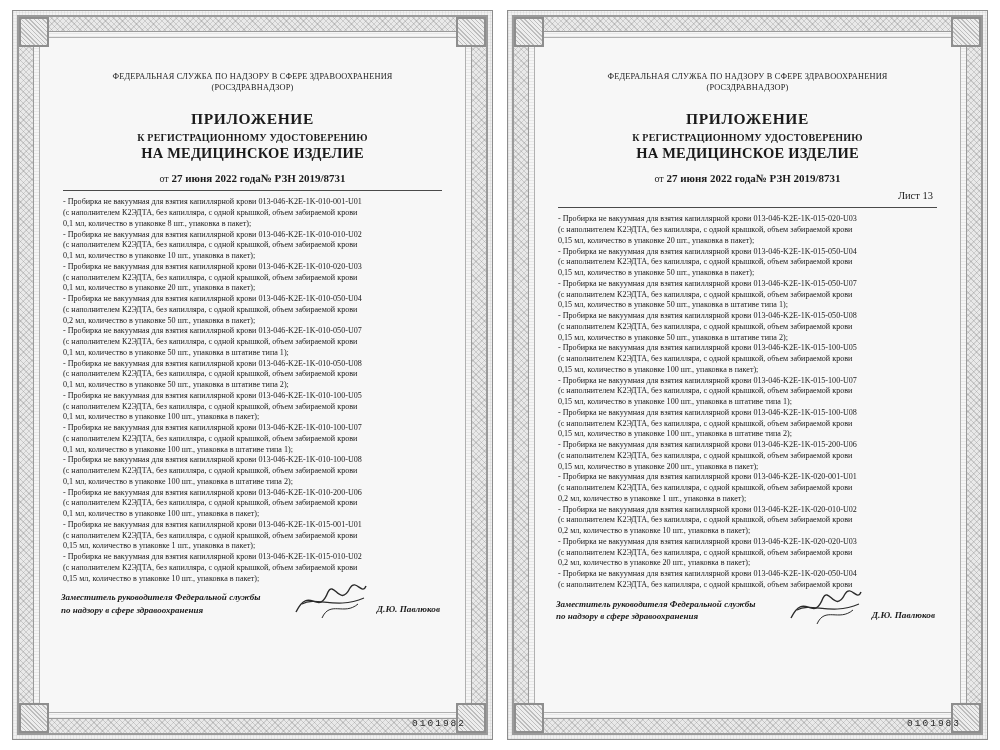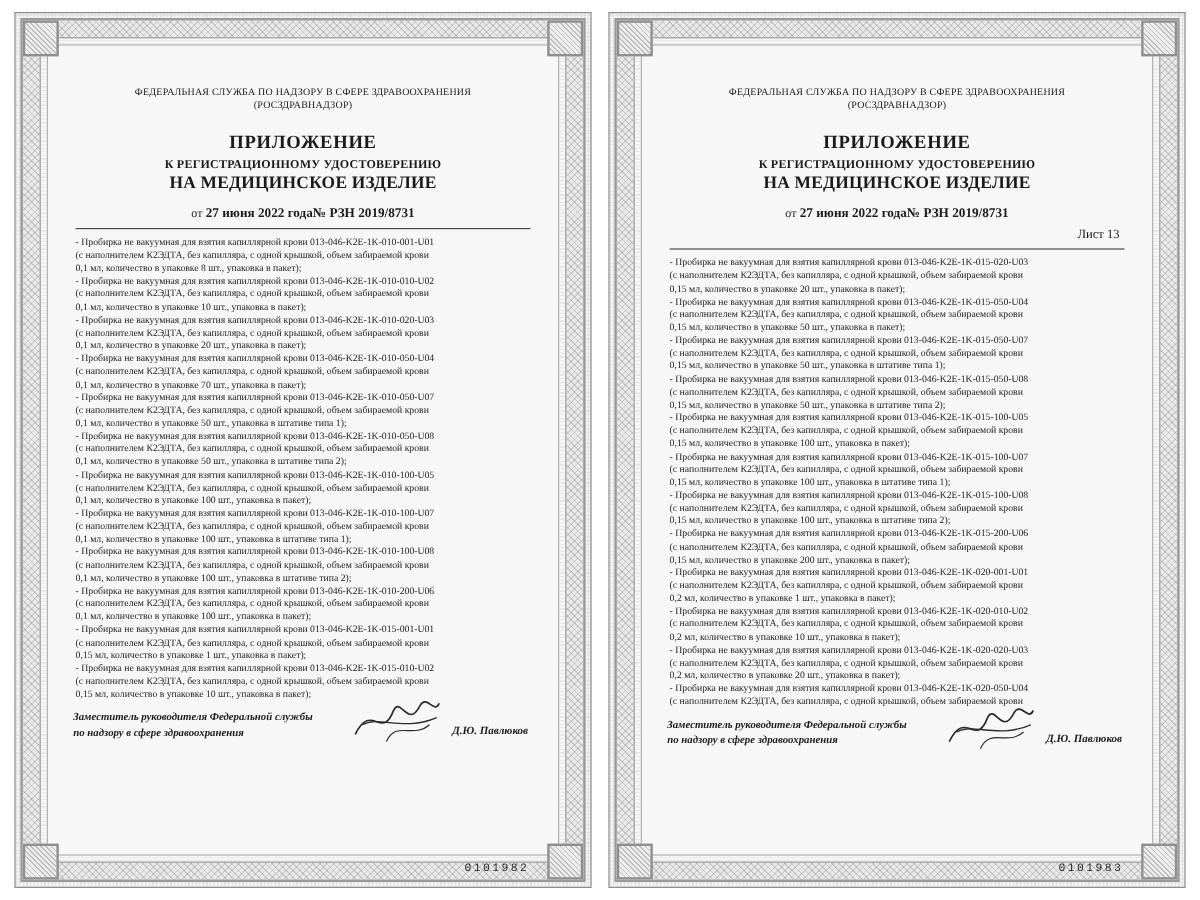--- a/index.html
+++ b/index.html
@@ -115,21 +115,21 @@
     font-weight:bold;font-size:9.2px;
   }
   .scribble{
     position:absolute;
     right:74px;bottom:-4px;
     width:78px;height:42px;
     pointer-events:none;
   }
   .serial{
     position:absolute;
-    right:51px;bottom:10px;
+    right:26px;bottom:10px;
     font-family:"Liberation Mono", monospace;
     font-size:9.5px;
     letter-spacing:2px;
     color:#2a2a2a;
   }
   .corner{
     position:absolute;width:26px;height:26px;
     border:2px solid #8e8e8e;
     background:
       repeating-linear-gradient(45deg, rgba(80,80,80,.3) 0 1px, rgba(255,255,255,0) 1px 3px),
@@ -204,21 +204,21 @@
           <div class="item">
             <span class="l">0,1 мл, количество в упаковке 20 шт., упаковка в пакет);</span>
           </div>
           <div class="item">
             <span class="l">- Пробирка не вакуумная для взятия капиллярной крови 013-046-K2E-1K-010-050-U04</span>
           </div>
           <div class="item">
             <span class="l">(с наполнителем К2ЭДТА, без капилляра, с одной крышкой, объем забираемой крови</span>
           </div>
           <div class="item">
-            <span class="l">0,1 мл, количество в упаковке 70 шт., упаковка в пакет);</span>
+            <span class="l">0,2 мл, количество в упаковке 50 шт., упаковка в пакет);</span>
           </div>
           <div class="item">
             <span class="l">- Пробирка не вакуумная для взятия капиллярной крови 013-046-K2E-1K-010-050-U07</span>
           </div>
           <div class="item">
             <span class="l">(с наполнителем К2ЭДТА, без капилляра, с одной крышкой, объем забираемой крови</span>
           </div>
           <div class="item">
             <span class="l">0,1 мл, количество в упаковке 50 шт., упаковка в штативе типа 1);</span>
           </div>

